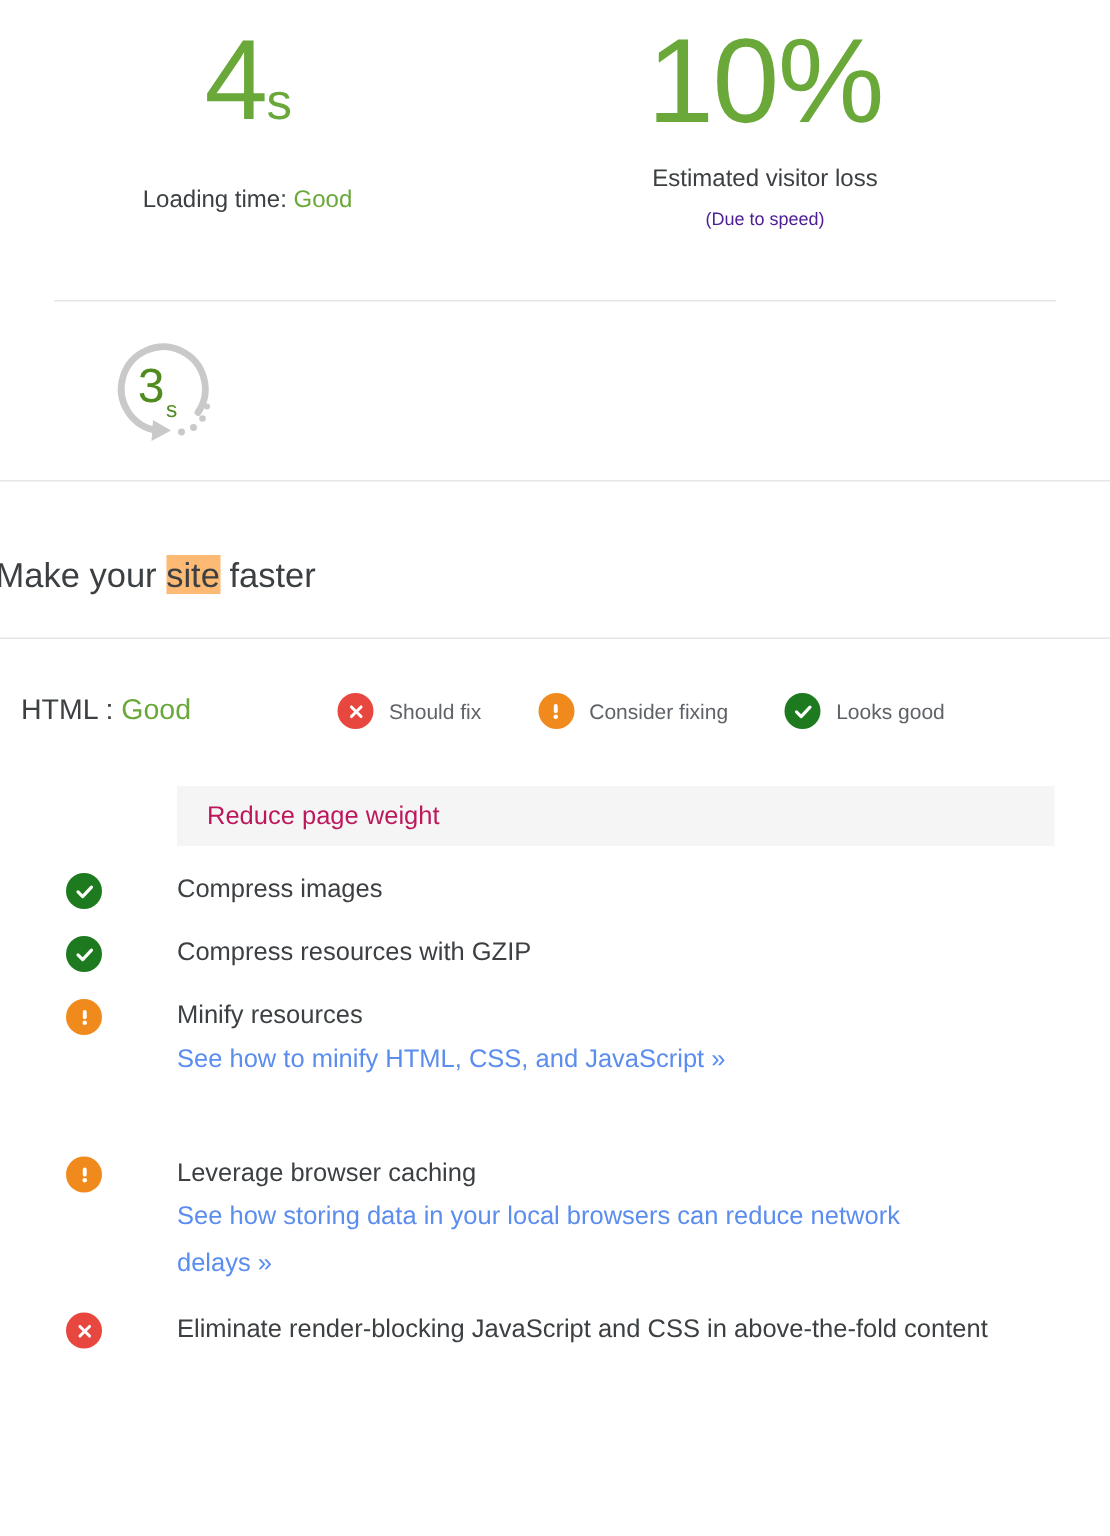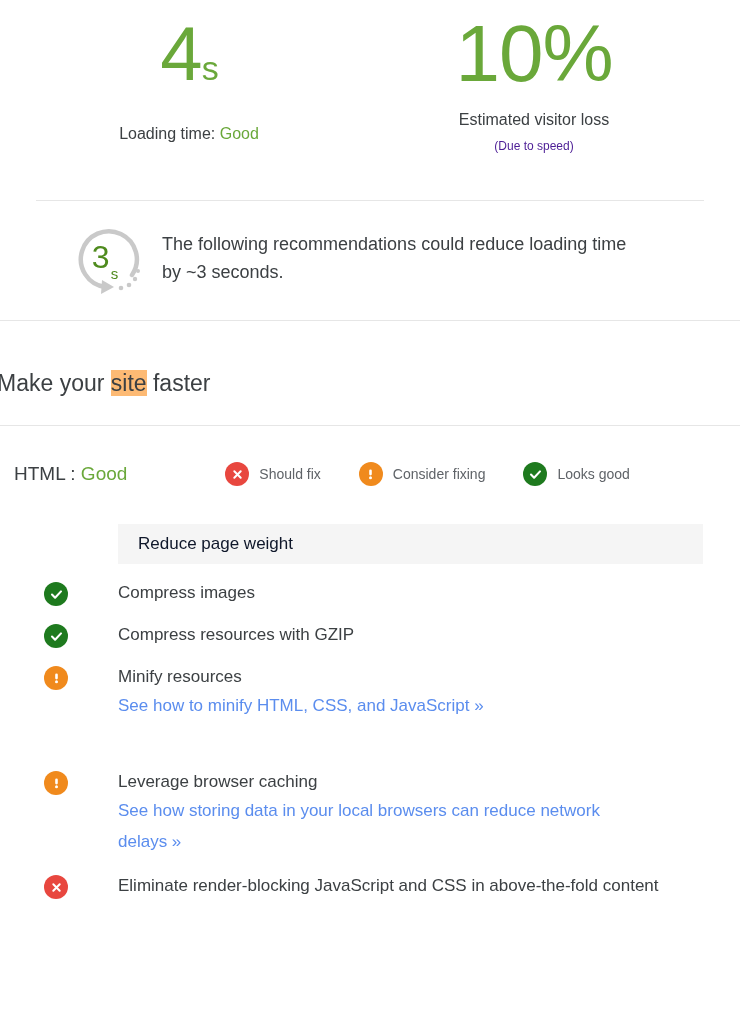--- a/index.html
+++ b/index.html
@@ -17,21 +17,21 @@
   }
 
   
   .score-row {
     display: flex;
     padding-top: 8px;
   }
   .score-col {
     text-align: center;
   }
-  .score-col.left  { width: 330px; padding-left: 24px; }
+  .score-col.left  { width: 330px; }
   .score-col.right { width: 360px; }
 
   .big-number {
     color: #6aa83a;
     font-size: 76px;
     line-height: 92px;
     font-weight: 400;
     letter-spacing: -1px;
     white-space: nowrap;
   }
@@ -191,21 +191,21 @@
   .group-header {
     margin-left: 118px;
     width: 585px;
     height: 40px;
     background: #f5f5f5;
     display: flex;
     align-items: center;
     box-sizing: border-box;
     padding-left: 20px;
     font-size: 17px;
-    color: #0f172a;
+    color: #be185d;
   }
   .group-gap { height: 32px; }
   .item {
     display: flex;
     align-items: flex-start;
     padding-top: 16px;
   }
   .item-icon-cell {
     width: 118px;
     flex: 0 0 auto;
@@ -262,21 +262,20 @@
       <circle cx="63" cy="67" r="2.3" fill="#c9c9c9"></circle>
       <circle cx="69" cy="61" r="2.2" fill="#c9c9c9"></circle>
       <circle cx="72" cy="53" r="2" fill="#c9c9c9"></circle>
     </svg>
     <div class="dial-label">
         <span>3</span>
         <span class="unit">s</span>
       </div>
   </div>
 
-  <div class="reco-text">The following recommendations could reduce loading time by ~3 seconds.</div>
 </div>
 
 <div class="divider-full" style="top:320px"></div>
 
 <div class="page-heading"><span>Make your </span><mark>site</mark><span> faster</span></div>
 
 <div class="divider-full" style="top:425px"></div>
 
 <div class="speed-row">
 

